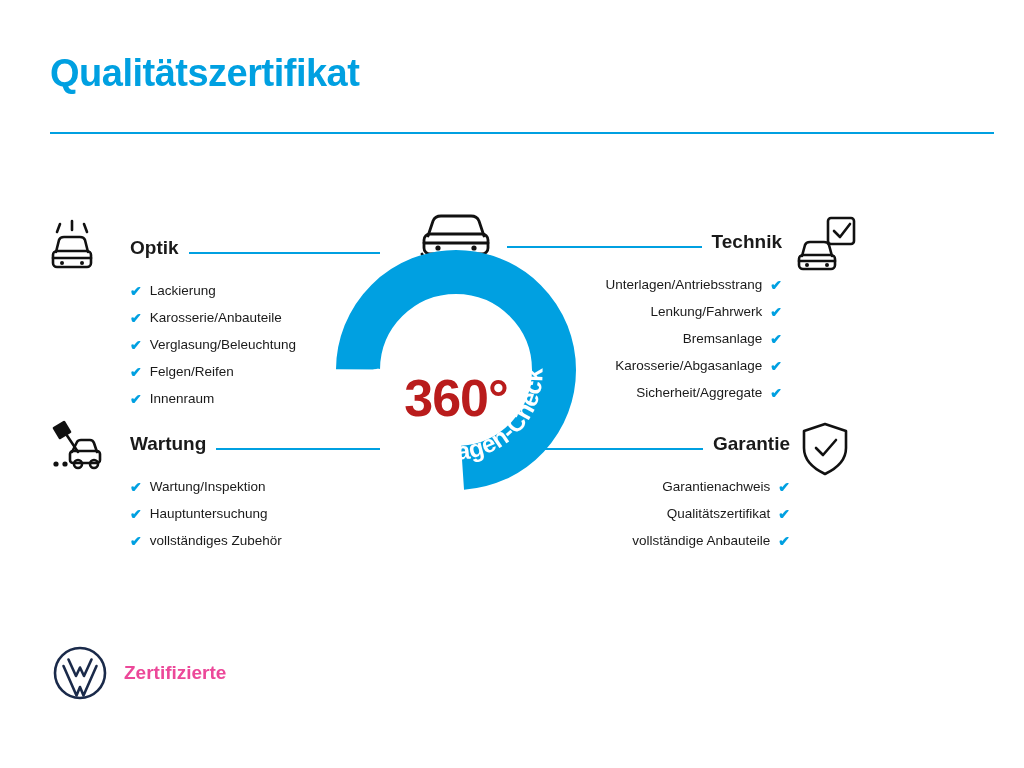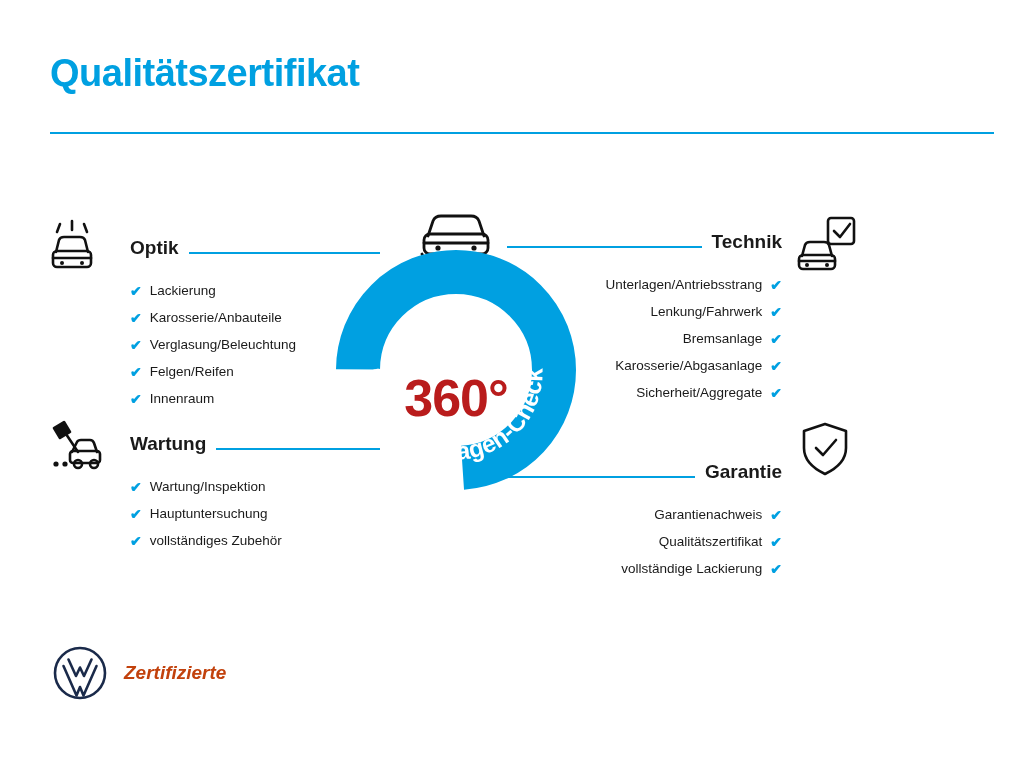--- a/index.html
+++ b/index.html
@@ -79,21 +79,21 @@
   }
   
   .left .items li { justify-content: flex-start; }
   
   .right .items li { justify-content: flex-end; }
 
   
   #block-optik     { left: 130px; top: 238px; width: 250px; }
   #block-wartung   { left: 130px; top: 434px; width: 250px; }
   #block-technik   { right: 130px; top: 232px; width: 275px; }
-  #block-garantie  { right: 130px; top: 434px; width: 275px; margin-top: 28px; }
+  #block-garantie  { right: 122px; top: 434px; width: 275px; }
 
   .icon-box { position: absolute; }
   #icon-optik    { left: 48px;  top: 218px; }
   #icon-wartung  { left: 48px;  top: 418px; }
   #icon-technik  { right: 48px; top: 214px; }
   #icon-garantie { right: 58px; top: 418px; }
 
   
   .center {
     position: absolute;
@@ -111,21 +111,21 @@
     text-align: center;
     font-size: 52px;
     font-weight: bold;
     color: #b91c1c;
     letter-spacing: -1px;
   }
   .car-top { position: absolute; left: 50%; top: 0; transform: translateX(-50%); }
 
   
   .footer { position: absolute; left: 52px; top: 645px; display: flex; align-items: center; gap: 16px; }
-  .footer-text { font-size: 19px; font-weight: bold; color: #c2410c; line-height: 1.28; font-style: italic; }
+  .footer-text { font-size: 19px; font-weight: bold; color: #ec4899; line-height: 1.28; }
 
   svg { display: block; }
 </style>
 </head>
 <body>
 
 <div class="page">
 
   <div class="title">Qualitätszertifikat</div>
   <div class="title-rule"></div>
@@ -260,21 +260,21 @@
     <ul class="items">
       <li>
           <span>Garantienachweis</span>
           <span class="check">✔</span>
         </li>
       <li>
           <span>Qualitätszertifikat</span>
           <span class="check">✔</span>
         </li>
       <li>
-          <span>vollständige Lackierung</span>
+          <span>vollständige Anbauteile</span>
           <span class="check">✔</span>
         </li>
     </ul>
   </div>
 
   <div class="center">
 
     <div class="car-top">
       <svg width="120" height="96" viewBox="0 0 120 96" fill="none" stroke="#111" stroke-width="2.8" stroke-linecap="round" stroke-linejoin="round">
         <path d="M32 40 L37 25 Q39 20 45 20 L75 20 Q81 20 83 25 L88 40" fill="none"></path>

